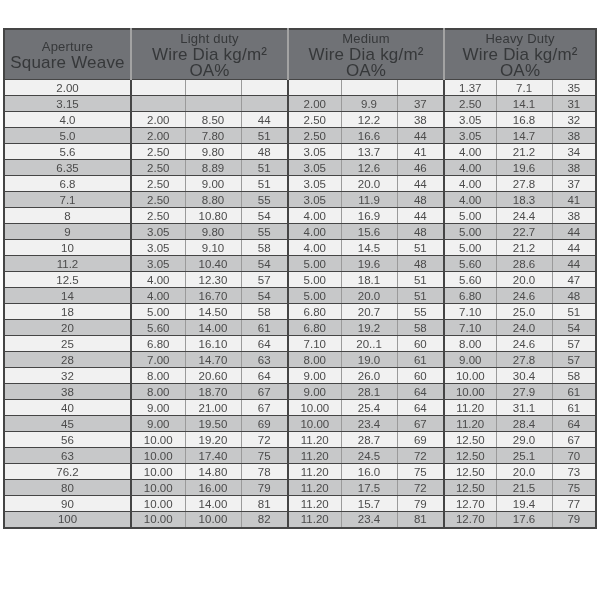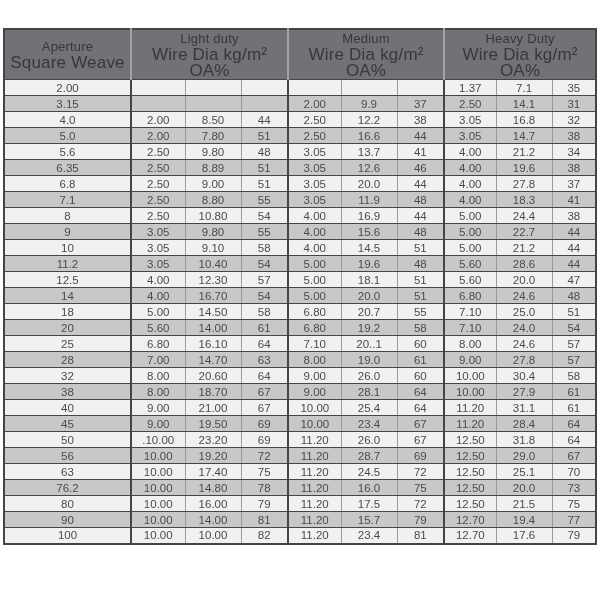--- a/index.html
+++ b/index.html
@@ -342,32 +342,20 @@
           <td>19.50</td>
           <td>69</td>
           <td class="group-start">10.00</td>
           <td>23.4</td>
           <td>67</td>
           <td class="group-start">11.20</td>
           <td>28.4</td>
           <td>64</td>
         </tr>
         <tr>
-          <td>50</td>
-          <td class="group-start">.10.00</td>
-          <td>23.20</td>
-          <td>69</td>
-          <td class="group-start">11.20</td>
-          <td>26.0</td>
-          <td>67</td>
-          <td class="group-start">12.50</td>
-          <td>31.8</td>
-          <td>64</td>
-        </tr>
-        <tr>
           <td>56</td>
           <td class="group-start">10.00</td>
           <td>19.20</td>
           <td>72</td>
           <td class="group-start">11.20</td>
           <td>28.7</td>
           <td>69</td>
           <td class="group-start">12.50</td>
           <td>29.0</td>
           <td>67</td>

